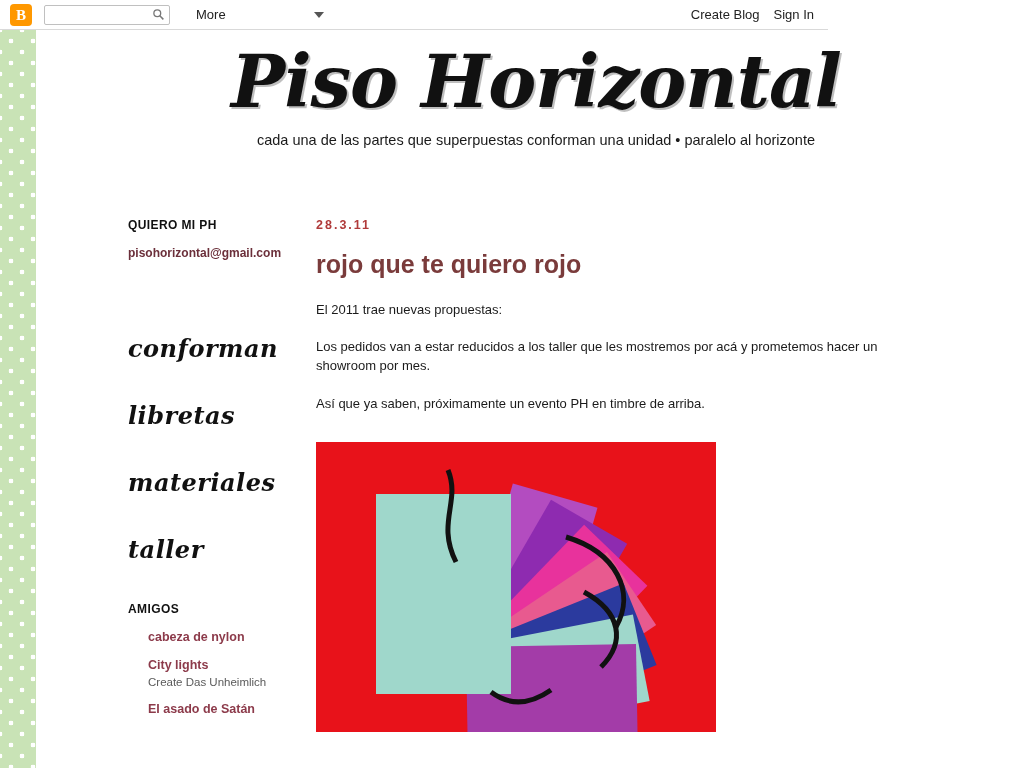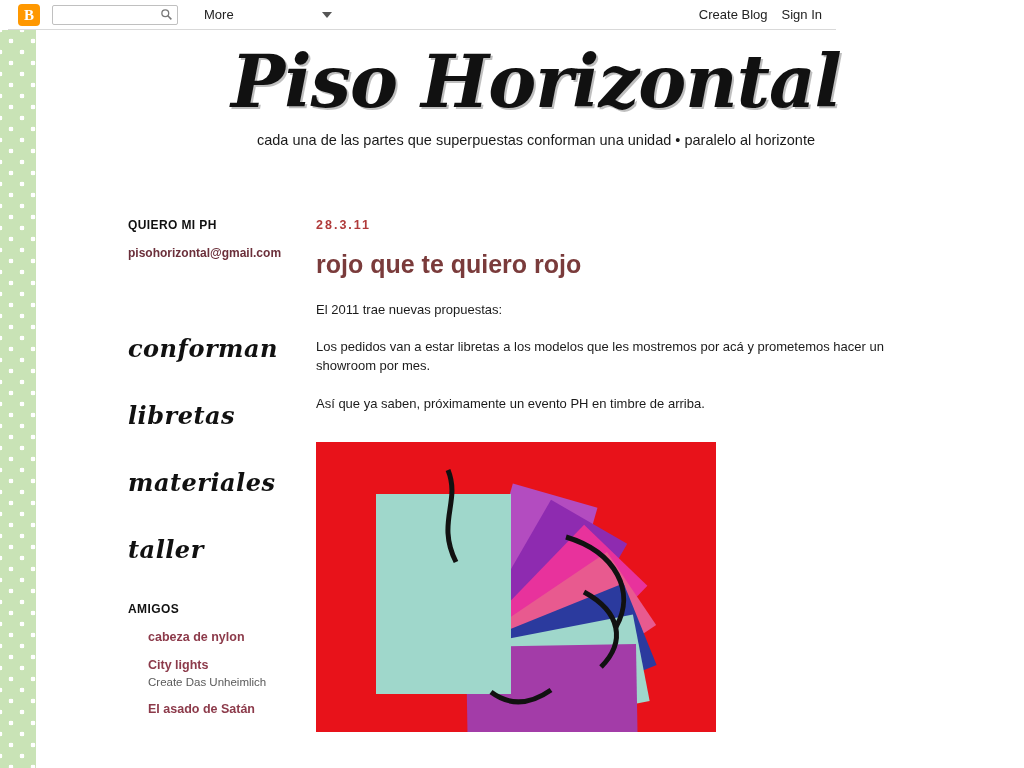--- a/index.html
+++ b/index.html
@@ -19,21 +19,20 @@
     position: absolute;
     top: 0; left: 0;
     width: 828px;
     height: 30px;
     background: #ffffff;
     border-bottom: 1px solid #d9d9d9;
     display: flex;
     align-items: center;
     box-sizing: border-box;
     z-index: 20;
-    margin-left: 8px;
   }
   .blogger-logo {
     width: 22px; height: 22px;
     margin-left: 10px;
     background: #ff9800;
     border-radius: 4px;
     position: relative;
     flex: 0 0 auto;
   }
   .blogger-logo::after {
@@ -297,21 +296,21 @@
       <span class="friend-sub">Create Das Unheimlich</span>
 
       <a class="friend-link" href="#">El asado de Satán</a>
     </div>
 
     <div class="main">
       <div class="post-date">28.3.11</div>
       <h2 class="post-title">rojo que te quiero rojo</h2>
 
       <p class="post-p">El 2011 trae nuevas propuestas:</p>
-      <p class="post-p">Los pedidos van a estar libretas a los modelos que les mostremos por acá y prometemos hacer un showroom por mes.</p>
+      <p class="post-p">Los pedidos van a estar reducidos a los taller que les mostremos por acá y prometemos hacer un showroom por mes.</p>
       <p class="post-p">Así que ya saben, próximamente un evento PH en timbre de arriba.</p>
 
       <div class="post-image">
 
         <svg width="400" height="290" viewBox="0 0 400 290" style="position:absolute;left:0;top:0">
           <g>
             <rect x="150" y="35" width="88" height="170" fill="#b34cc0" transform="rotate(16 150 205)"></rect>
             <rect x="150" y="35" width="88" height="170" fill="#8e2bb0" transform="rotate(30 150 205)"></rect>
             <rect x="150" y="35" width="88" height="170" fill="#e8329c" transform="rotate(44 150 205)"></rect>
             <rect x="150" y="35" width="88" height="170" fill="#e85a8f" transform="rotate(56 150 205)"></rect>

